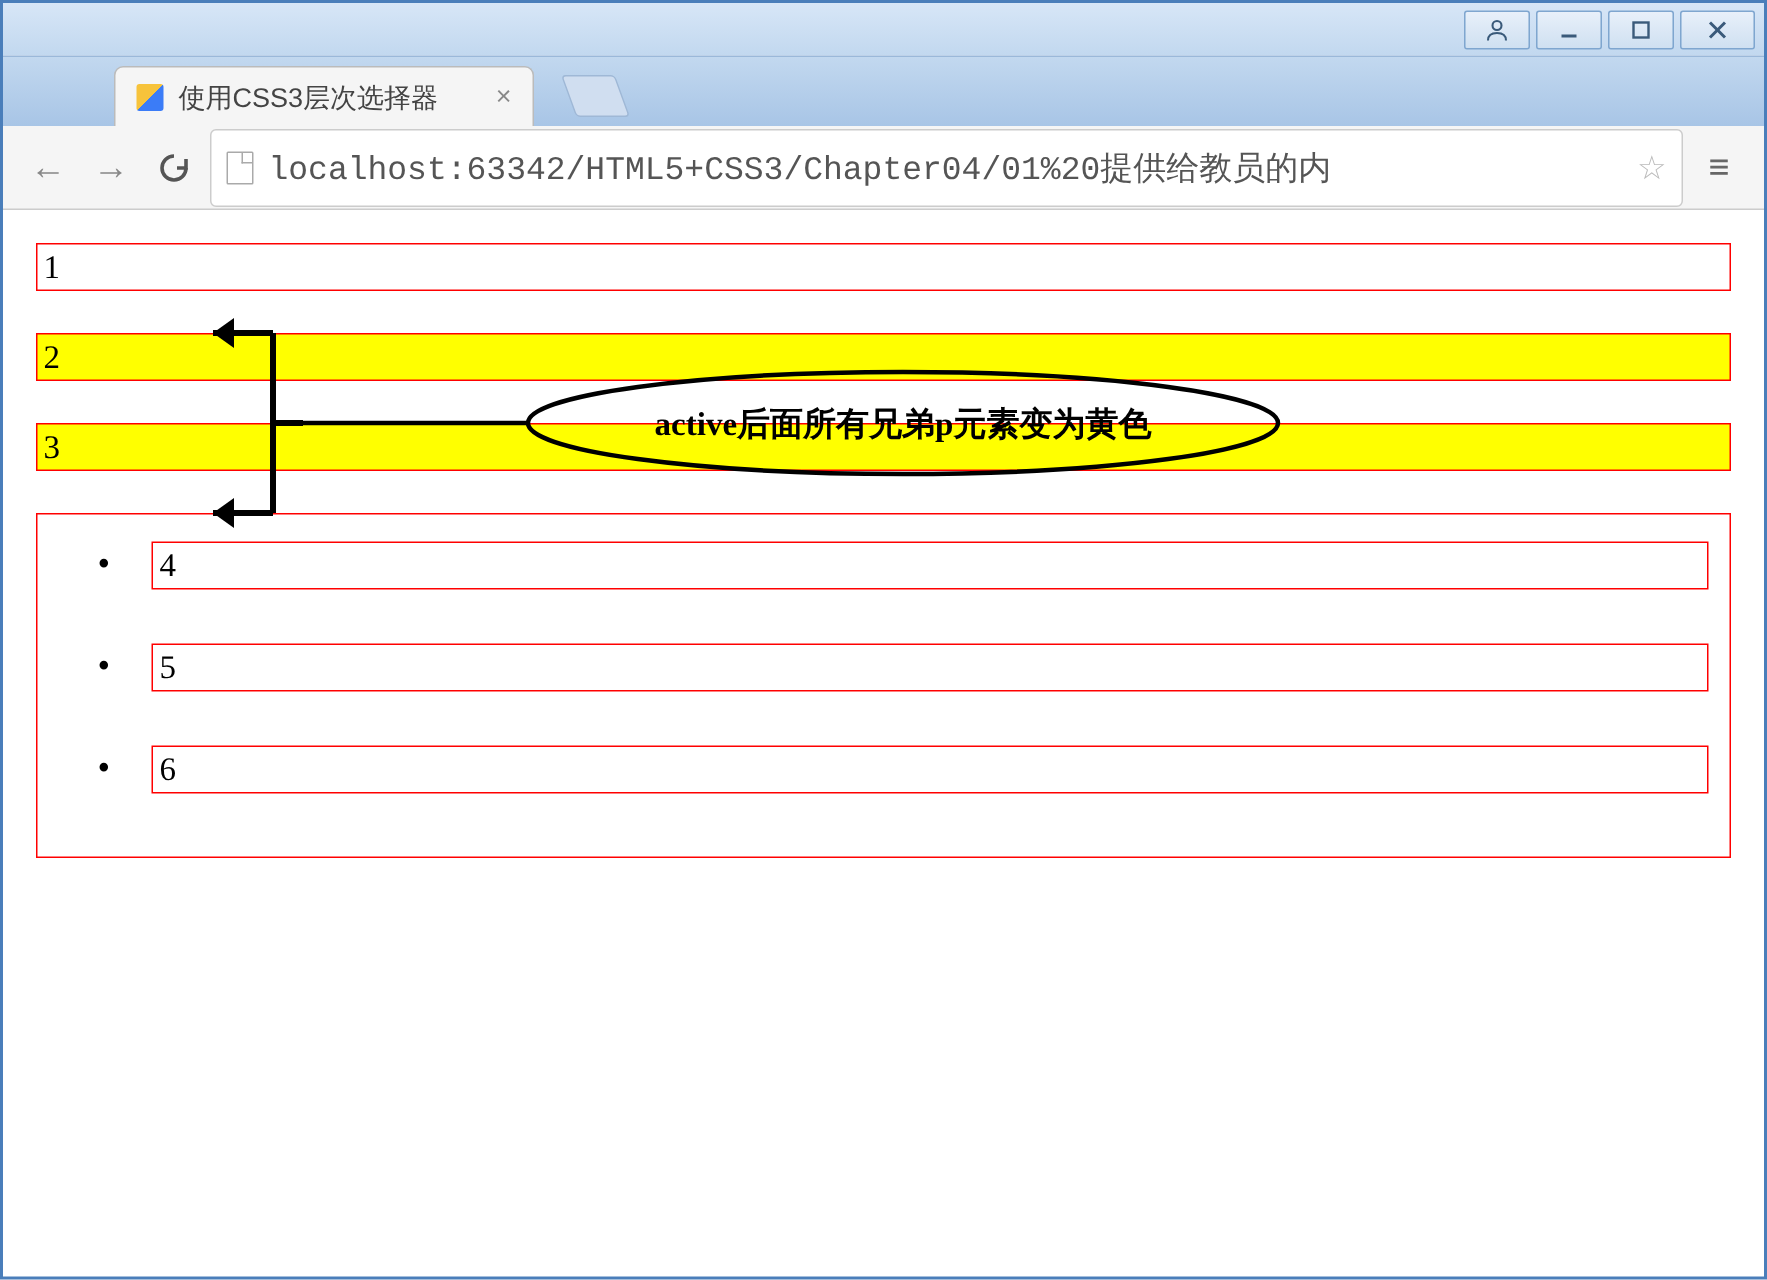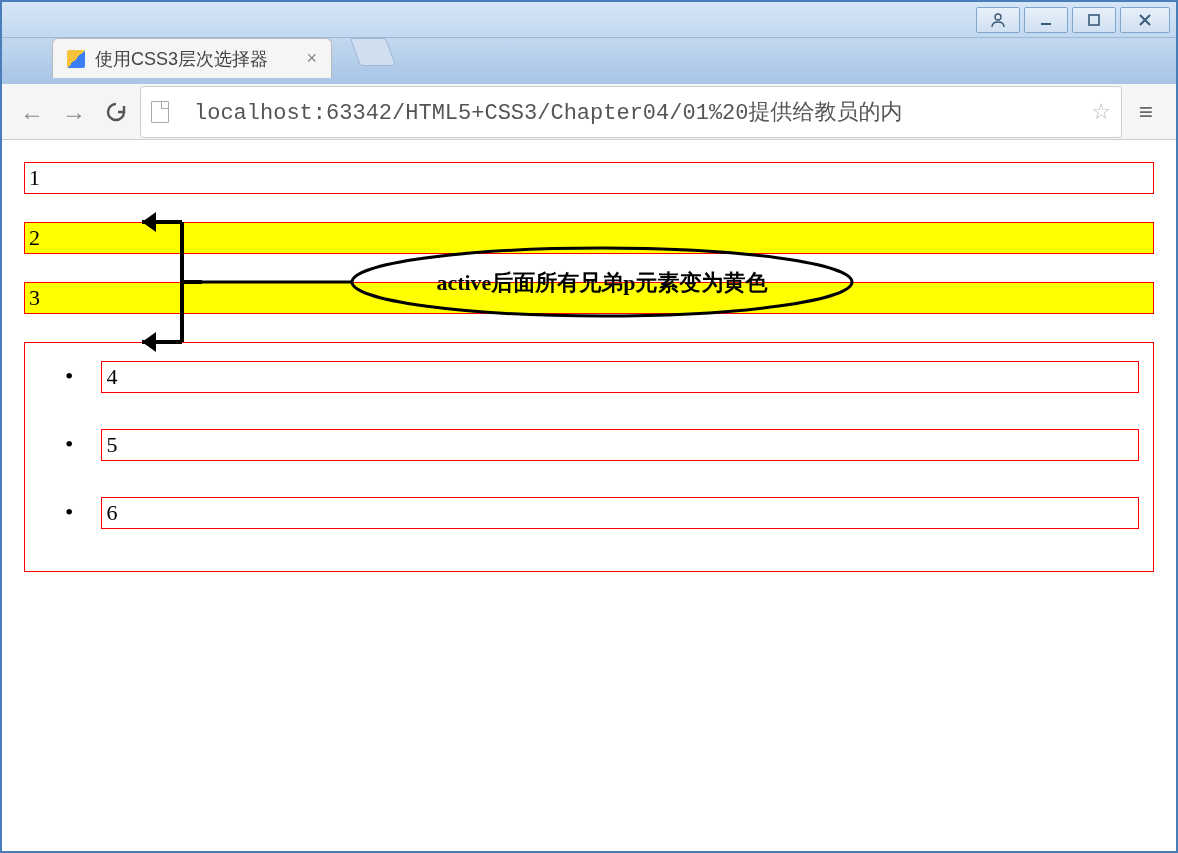--- a/index.html
+++ b/index.html
@@ -37,22 +37,22 @@
       cursor: pointer;
       border-radius: 2px;
     }
     .win-btn.close { width: 50px; }
 
     
     .tabstrip {
       height: 46px;
       background: linear-gradient(to bottom, #c2d8ef, #a8c5e6);
       display: flex;
-      align-items: flex-start;
-      padding-left: 50px;
+      align-items: flex-end;
+      padding-left: 74px;
       gap: 25px;
     }
     .tab {
       height: 40px;
       min-width: 280px;
       background: #f5f5f5;
       border-radius: 6px 6px 0 0;
       display: flex;
       align-items: center;
       padding: 0 14px;
@@ -103,21 +103,21 @@
     .nav-btn.reload { color: #555; font-size: 22px; }
     .addr {
       flex: 1;
       height: 52px;
       border: 1px solid #ccc;
       border-radius: 4px;
       background: #fff;
       display: flex;
       align-items: center;
       padding: 0 10px;
-      gap: 25px;
+      gap: 10px;
       font-size: 22px;
       color: #555;
       overflow: hidden;
       white-space: nowrap;
     }
     .addr .page-icon {
       width: 18px; height: 22px;
       border: 1px solid #aaa;
       border-radius: 1px;
       position: relative;

